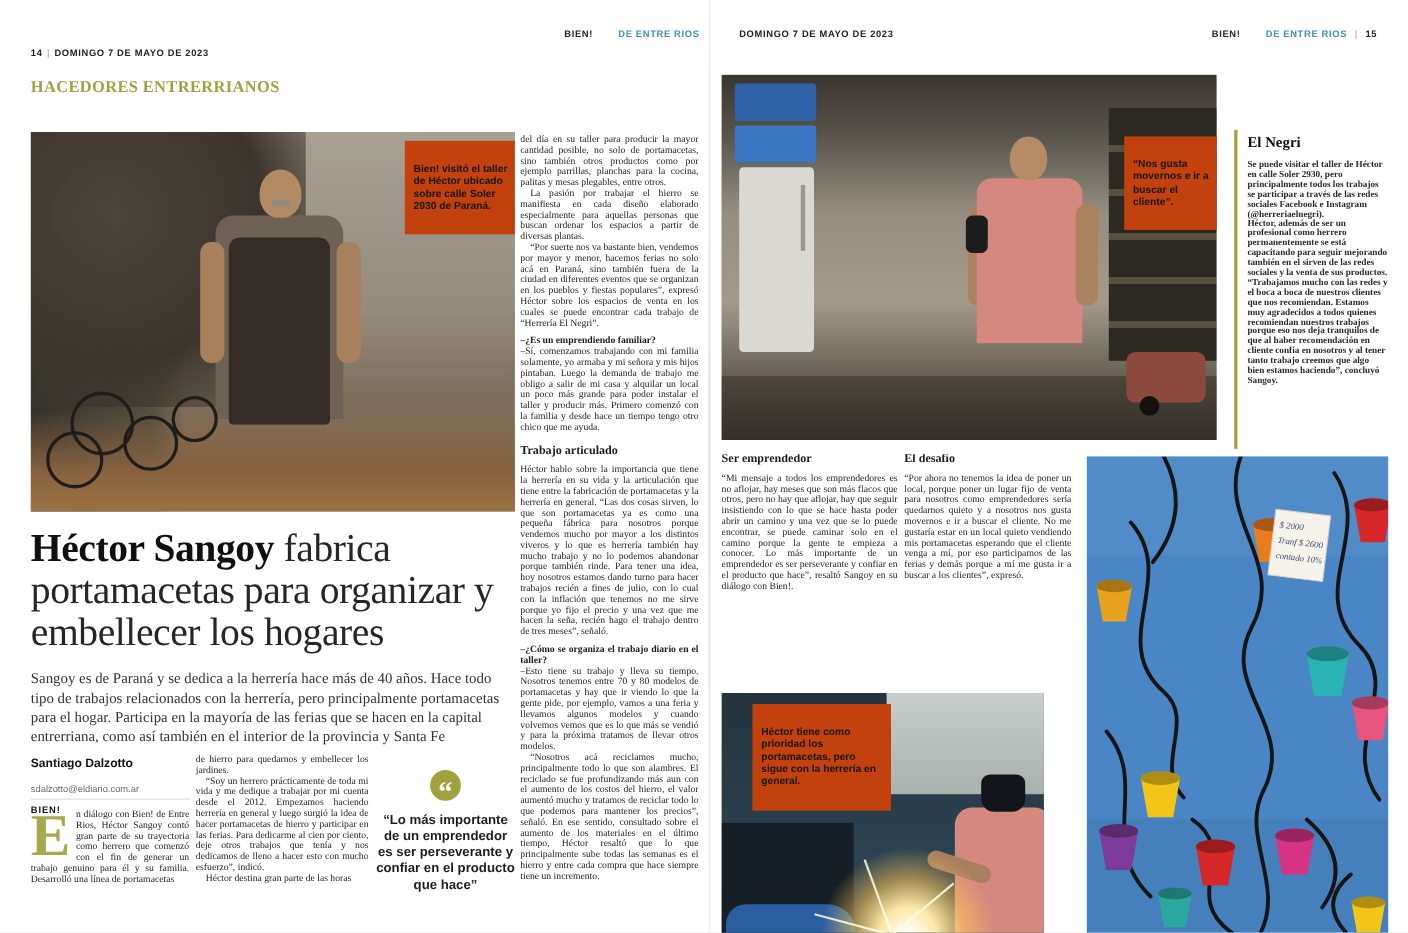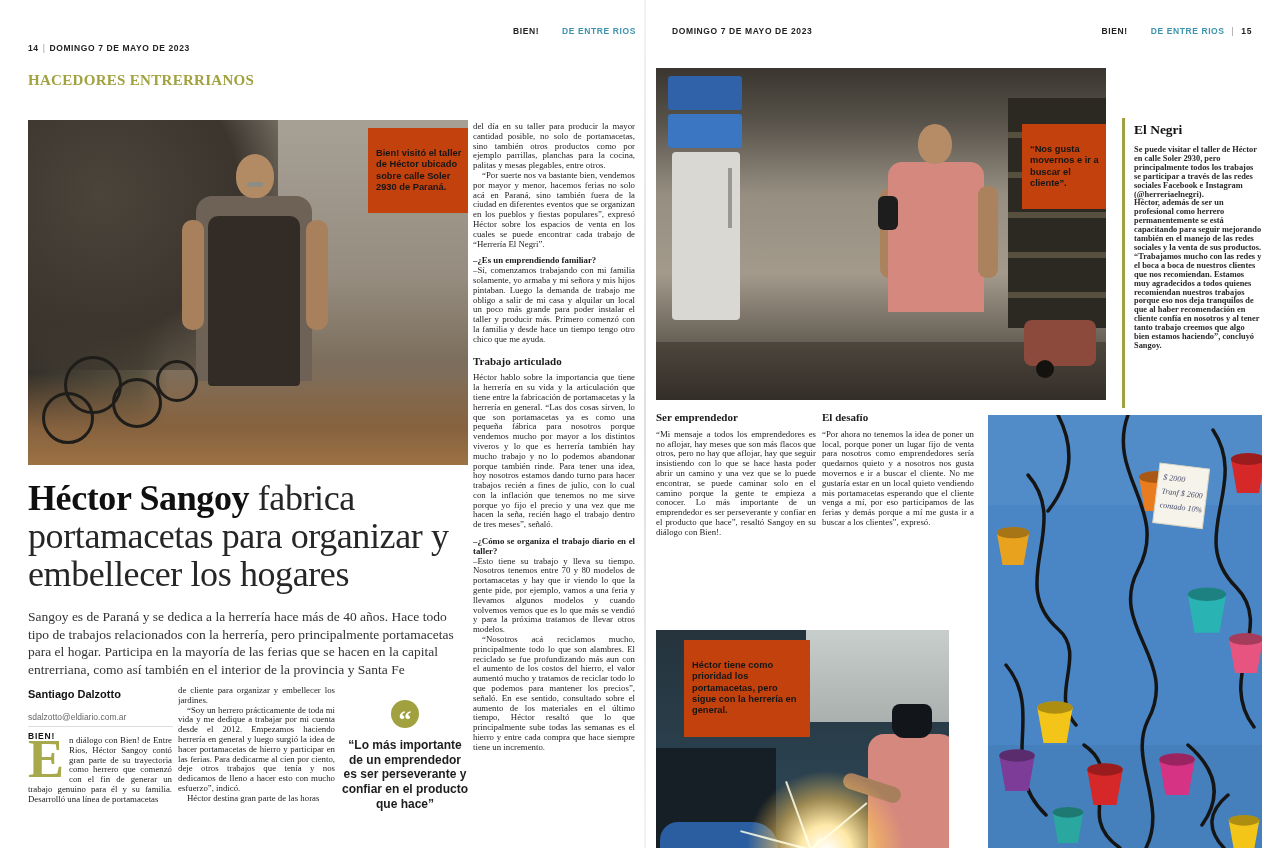--- a/index.html
+++ b/index.html
@@ -134,20 +134,21 @@
     <div class="abs p1-stache"></div>
     <div class="abs p1-ring" style="left:36px;top:236px;width:52px;height:52px;"></div>
     <div class="abs p1-ring" style="left:84px;top:258px;width:44px;height:44px;"></div>
     <div class="abs p1-ring" style="left:14px;top:272px;width:46px;height:46px;"></div>
     <div class="abs p1-ring" style="left:128px;top:240px;width:36px;height:36px;"></div>
     <div class="cap" style="left:340px;top:8px;width:86px;">Bien! visitó el taller de Héctor ubicado sobre calle Soler 2930 de Paraná.</div>
   </div>
 
   <div class="bodycol" id="col-4">
     <p>del día en su taller para producir la mayor cantidad posible, no solo de portamacetas, sino también otros productos como por ejemplo parrillas, planchas para la cocina, palitas y mesas plegables, entre otros.</p>
+    <p class="ind">La pasión por trabajar el hierro se manifiesta en cada diseño elaborado especialmente para aquellas personas que buscan ordenar los espacios a partir de diversas plantas.</p>
     <p class="ind">“Por suerte nos va bastante bien, vendemos por mayor y menor, hacemos ferias no solo acá en Paraná, sino también fuera de la ciudad en diferentes eventos que se organizan en los pueblos y fiestas populares”, expresó Héctor sobre los espacios de venta en los cuales se puede encontrar cada trabajo de “Herrería El Negri”.</p>
     <p class="q">–¿Es un emprendiendo familiar?</p>
     <p>–Sí, comenzamos trabajando con mi familia solamente, yo armaba y mi señora y mis hijos pintaban. Luego la demanda de trabajo me obligo a salir de mi casa y alquilar un local un poco más grande para poder instalar el taller y producir más. Primero comenzó con la familia y desde hace un tiempo tengo otro chico que me ayuda.</p>
     <h3>Trabajo articulado</h3>
     <p>Héctor hablo sobre la importancia que tiene la herrería en su vida y la articulación que tiene entre la fabricación de portamacetas y la herrería en general. “Las dos cosas sirven, lo que son portamacetas ya es como una pequeña fábrica para nosotros porque vendemos mucho por mayor a los distintos viveros y lo que es herrería también hay mucho trabajo y no lo podemos abandonar porque también rinde. Para tener una idea, hoy nosotros estamos dando turno para hacer trabajos recién a fines de julio, con lo cual con la inflación que tenemos no me sirve porque yo fijo el precio y una vez que me hacen la seña, recién hago el trabajo dentro de tres meses”, señaló.</p>
     <p class="q">–¿Cómo se organiza el trabajo diario en el taller?</p>
     <p>–Esto tiene su trabajo y lleva su tiempo. Nosotros tenemos entre 70 y 80 modelos de portamacetas y hay que ir viendo lo que la gente pide, por ejemplo, vamos a una feria y llevamos algunos modelos y cuando volvemos vemos que es lo que más se vendió y para la próxima tratamos de llevar otros modelos.</p>
     <p class="ind">“Nosotros acá reciclamos mucho, principalmente todo lo que son alambres. El reciclado se fue profundizando más aun con el aumento de los costos del hierro, el valor aumentó mucho y tratamos de reciclar todo lo que podemos para mantener los precios”, señaló. En ese sentido, consultado sobre el aumento de los materiales en el último tiempo, Héctor resaltó que lo que principalmente sube todas las semanas es el hierro y entre cada compra que hace siempre tiene un incremento.</p>
   </div>
 
@@ -160,21 +161,21 @@
     <div class="name">Santiago Dalzotto</div>
     <div class="mail">sdalzotto@eldiario.com.ar</div>
     <div class="brand">BIEN!</div>
   </div>
 
   <div class="bodycol" id="col-intro">
     <span class="dropcap">E</span><span>n diálogo con Bien! de Entre Rios, Héctor Sangoy contó gran parte de su trayectoria como herrero que comenzó con el fin de generar un trabajo genuino para él y su familia. Desarrolló una línea de portamacetas</span>
   </div>
 
   <div class="bodycol" id="col-2">
-    <p>de cliente para organizar y embellecer los jardines.</p>
+    <p>de hierro para quedarnos y embellecer los jardines.</p>
     <p class="ind">“Soy un herrero prácticamente de toda mi vida y me dedique a trabajar por mi cuenta desde el 2012. Empezamos haciendo herrería en general y luego surgió la idea de hacer portamacetas de hierro y participar en las ferias. Para dedicarme al cien por ciento, deje otros trabajos que tenía y nos dedicamos de lleno a hacer esto con mucho esfuerzo”, indicó.</p>
     <p class="ind">Héctor destina gran parte de las horas</p>
   </div>
 
   <div class="pullquote">
     <div class="pq-circle">“</div>
     <div class="pq-text">“Lo más importante de un emprendedor es ser perseverante y confiar en el producto que hace”</div>
   </div>
 
   <div class="runhead" style="left:672px;">
@@ -201,21 +202,21 @@
     <div class="abs p2-head"></div>
     <div class="abs p2-bench"></div>
     <div class="abs p2-comp"></div>
     <div class="abs p2-wheel"></div>
     <div class="cap" style="left:366px;top:56px;width:72px;">“Nos gusta movernos e ir a buscar el cliente”.</div>
   </div>
 
   <div class="sidebar">
     <h2>El Negri</h2>
     <p>Se puede visitar el taller de Héctor en calle Soler 2930, pero principalmente todos los trabajos se participar a través de las redes sociales Facebook e Instagram (@herreriaelnegri).</p>
-    <p>Héctor, además de ser un profesional como herrero permanentemente se está capacitando para seguir mejorando también en el manejo de las redes sociales y la venta de sus productos.</p>
+    <p>Héctor, además de ser un profesional como herrero permanentemente se está capacitando para seguir mejorando también en el sirven de las redes sociales y la venta de sus productos.</p>
     <p>“Trabajamos mucho con las redes y el boca a boca de nuestros clientes que nos recomiendan. Estamos muy agradecidos a todos quienes recomiendan nuestros trabajos porque eso nos deja tranquilos de que al haber recomendación en cliente confía en nosotros y al tener tanto trabajo creemos que algo bien estamos haciendo”, concluyó Sangoy.</p>
   </div>
 
   <div class="bodycol" id="col-a">
     <h3 class="colhead" style="margin-top:0;">Ser emprendedor</h3>
     <p>“Mi mensaje a todos los emprendedores es no aflojar, hay meses que son más flacos que otros, pero no hay que aflojar, hay que seguir insistiendo con lo que se hace hasta poder abrir un camino y una vez que se lo puede encontrar, se puede caminar solo en el camino porque la gente te empieza a conocer. Lo más importante de un emprendedor es ser perseverante y confiar en el producto que hace”, resaltó Sangoy en su diálogo con Bien!.</p>
   </div>
   <div class="bodycol" id="col-b">
     <h3 class="colhead" style="margin-top:0;">El desafío</h3>
     <p>“Por ahora no tenemos la idea de poner un local, porque poner un lugar fijo de venta para nosotros como emprendedores sería quedarnos quieto y a nosotros nos gusta movernos e ir a buscar el cliente. No me gustaría estar en un local quieto vendiendo mis portamacetas esperando que el cliente venga a mí, por eso participamos de las ferias y demás porque a mí me gusta ir a buscar a los clientes”, expresó.</p>

